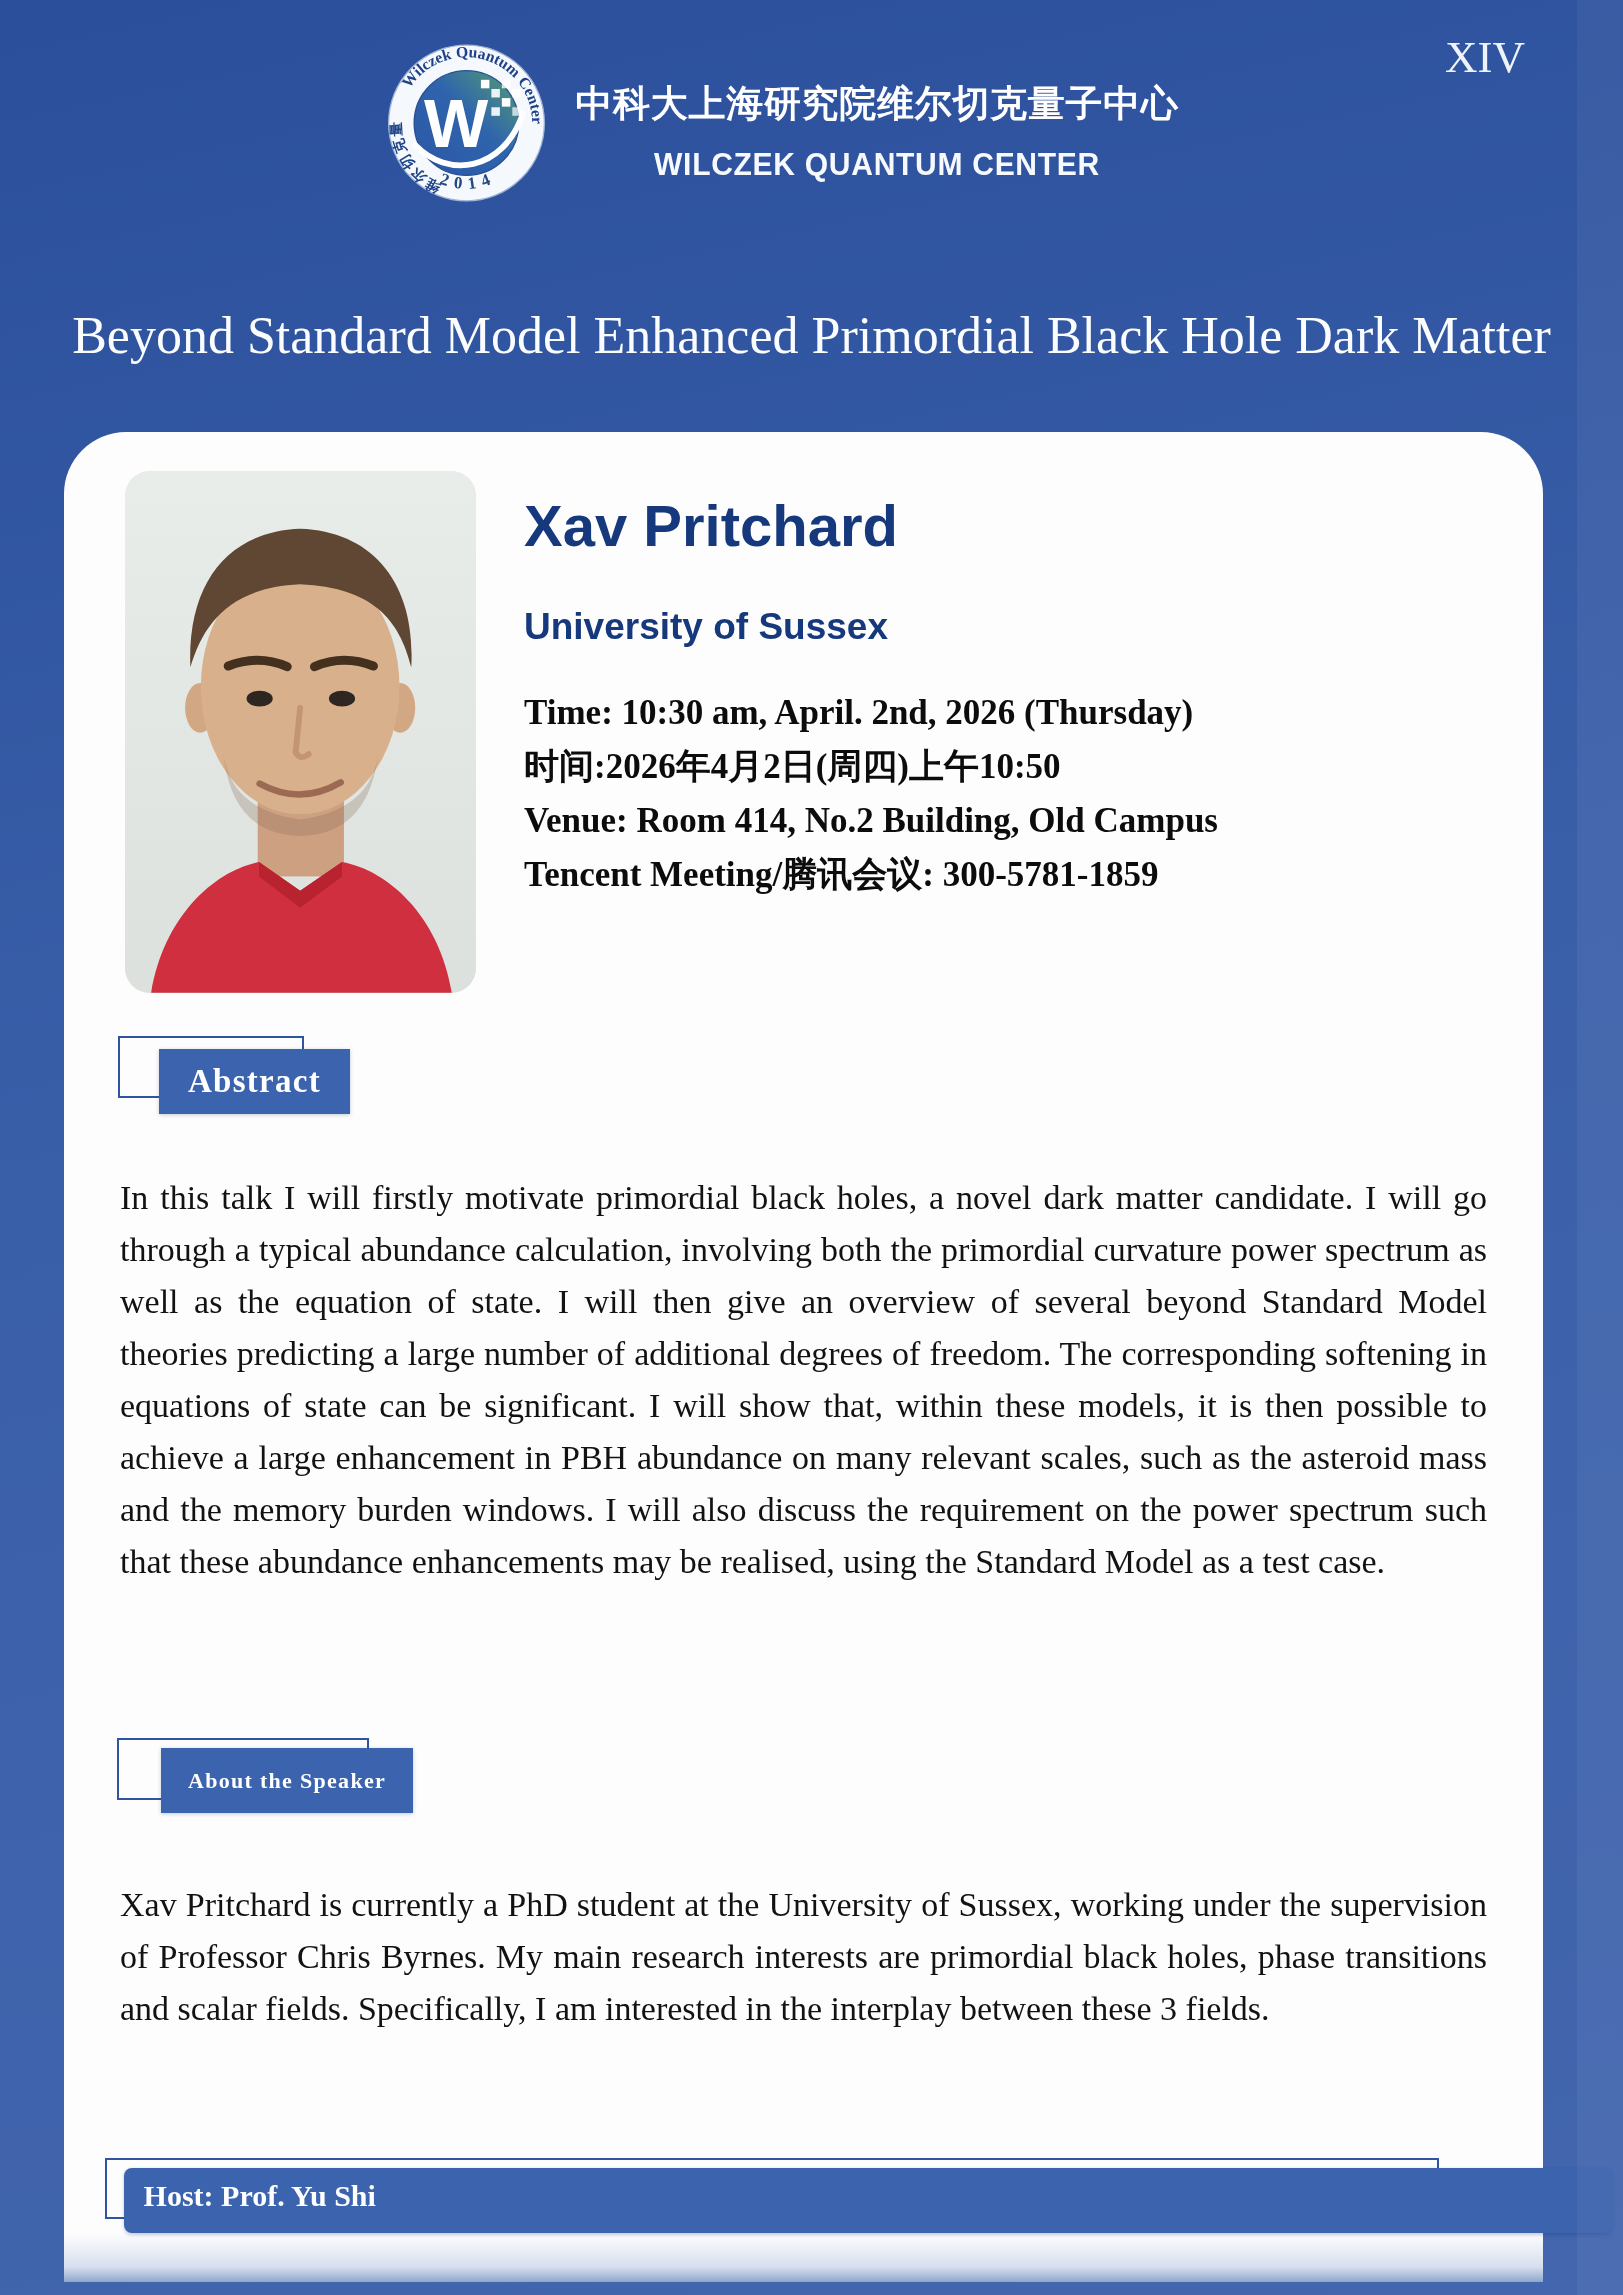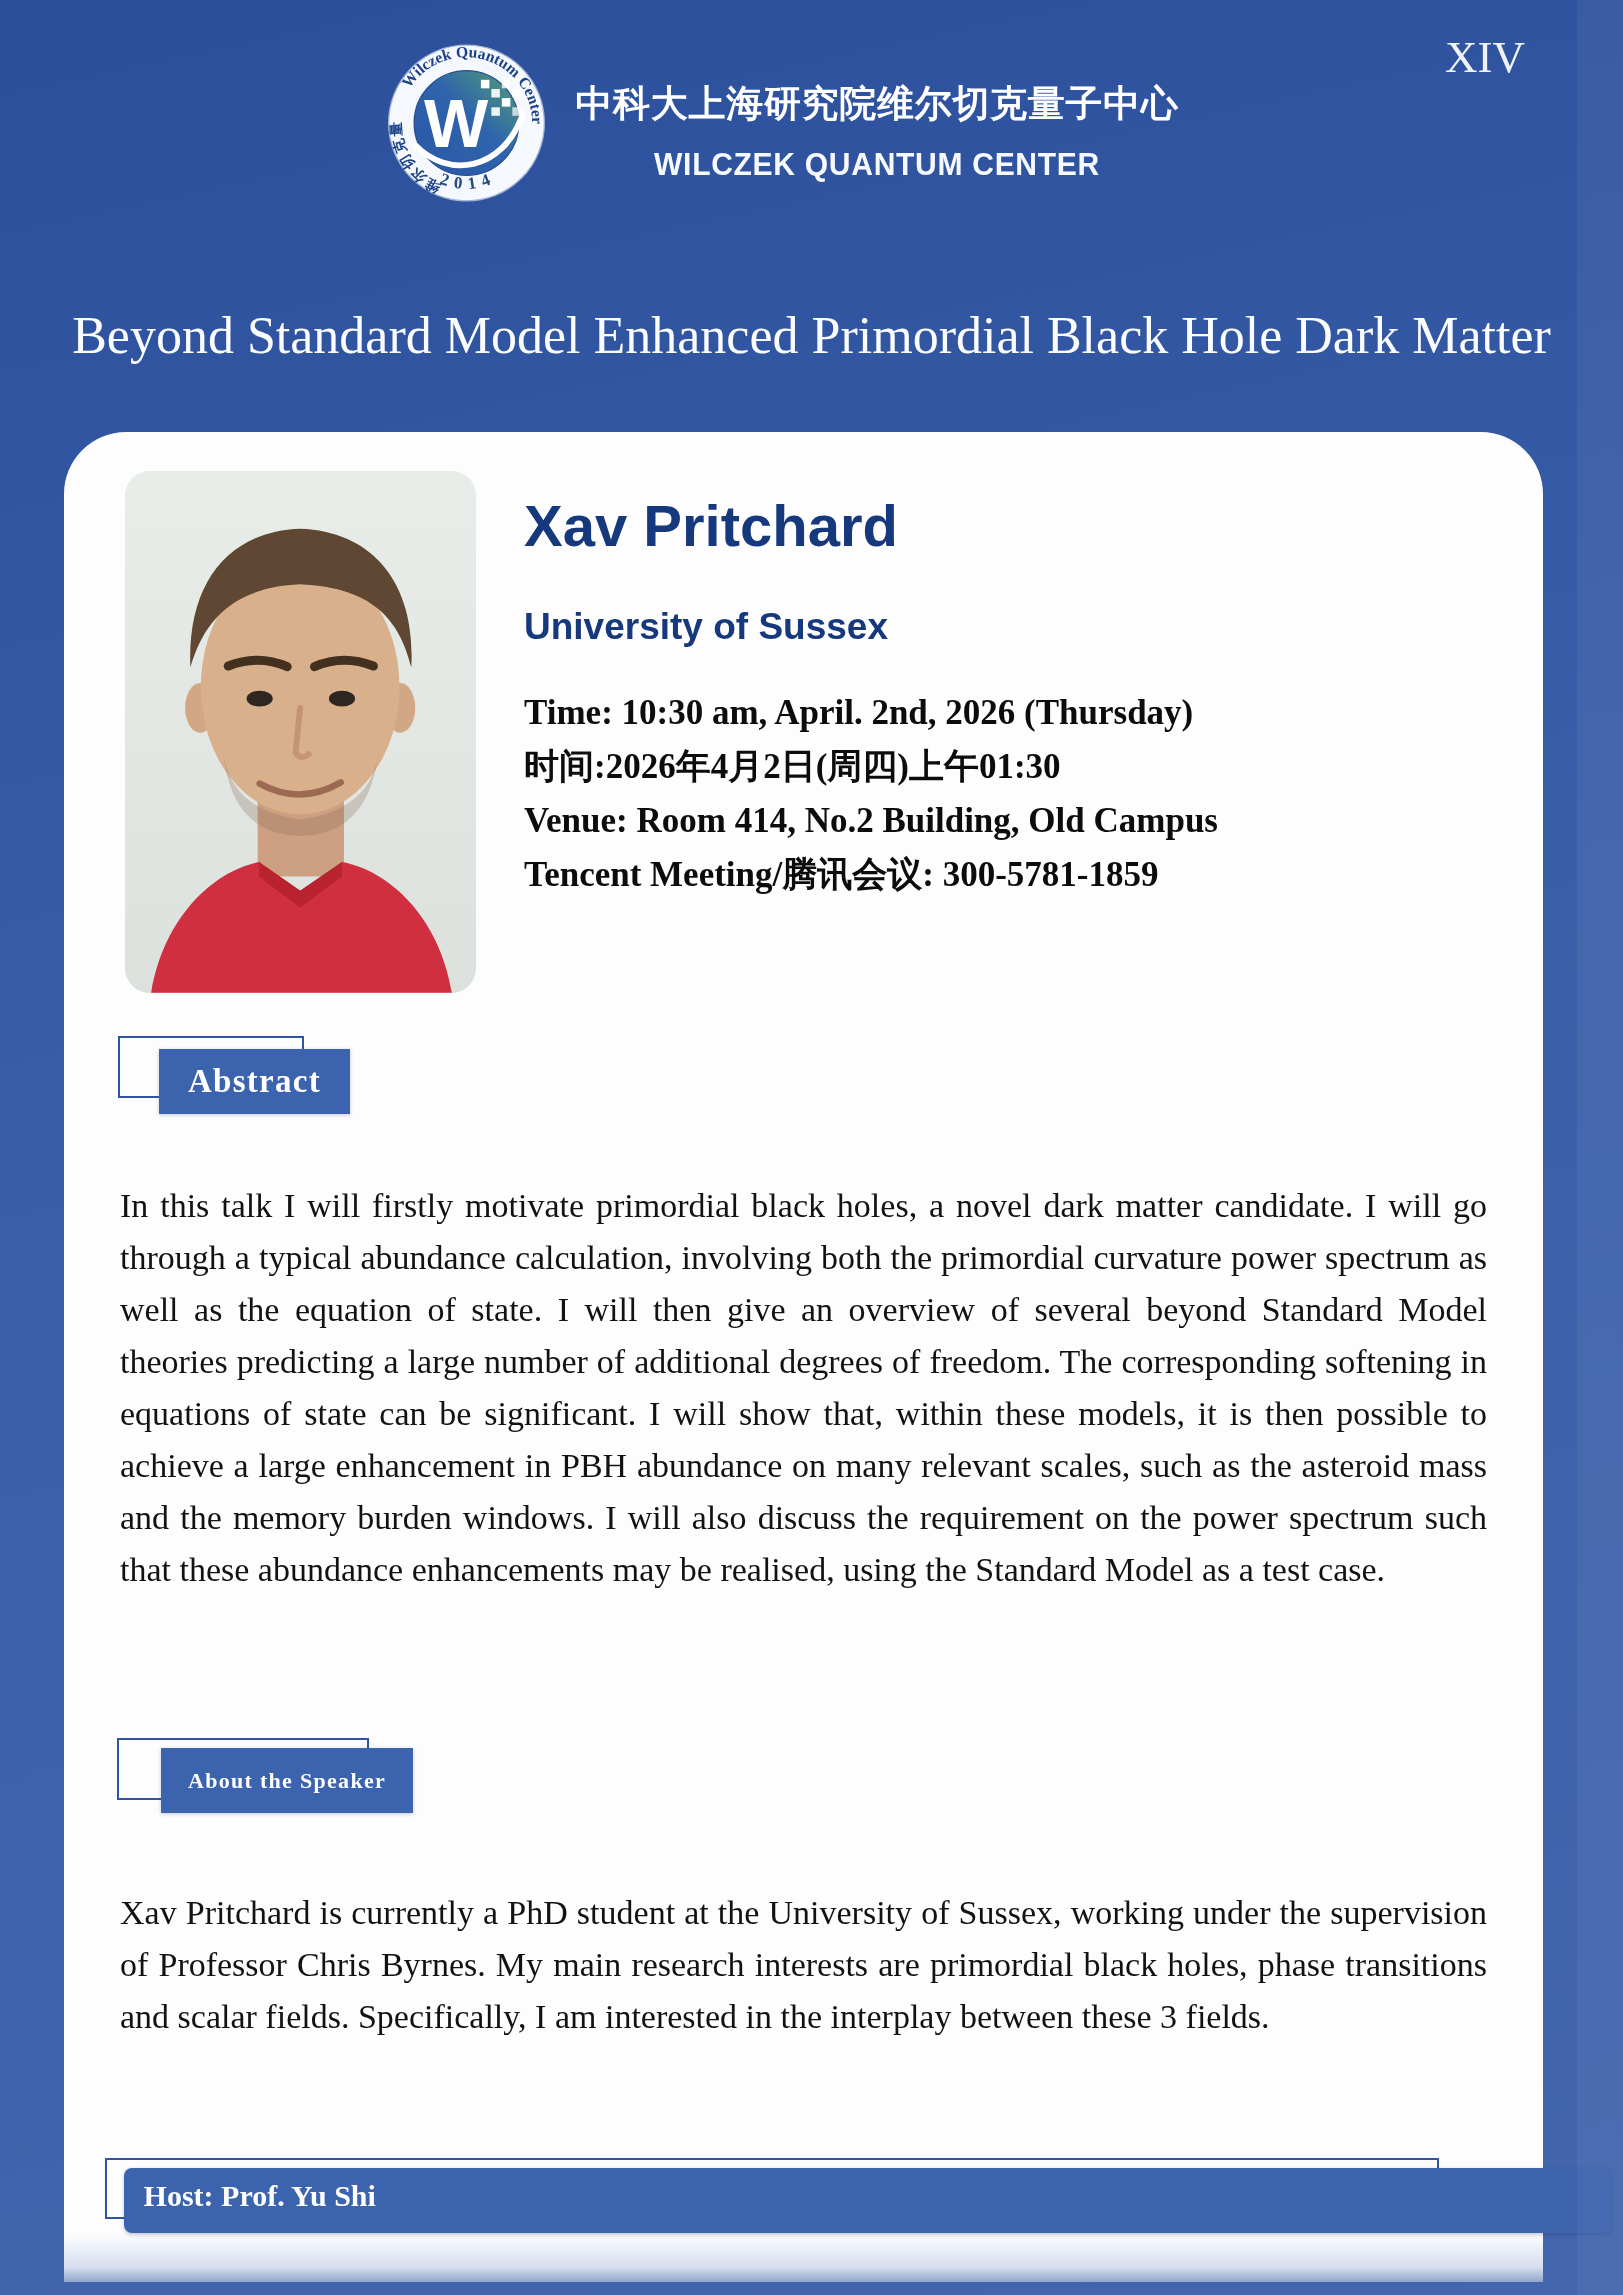--- a/index.html
+++ b/index.html
@@ -45,21 +45,21 @@
   .badge{position:absolute;background:var(--accent-blue,#3c63ae);
     display:flex;align-items:center;justify-content:center;
     font-family:"Liberation Serif",serif;font-weight:700;color:#ffffff;letter-spacing:1.3px;
     box-shadow:0 1.3px 3.9px rgba(30,50,100,0.25);margin-left:32px;}
   .abs-outline{left:118px;top:1036px;width:182px;height:58px;}
   .abs-badge{left:127px;top:1049px;width:191px;height:65px;font-size:33px;}
   .about-outline{left:117px;top:1738px;width:248px;height:58px;}
   .about-badge{left:129px;top:1748px;width:252px;height:65px;font-size:22px;}
   .body-text{position:absolute;left:120px;width:1367px;text-align:justify;
     font-family:"Liberation Serif",serif;font-weight:400;font-size:34px;line-height:52px;
-    color:#121212;margin-top:8px;}
+    color:#121212;}
   .abstract-text{top:1172px;}
   .about-text{top:1879px;}
   
   .host-outline{left:105px;top:2158px;width:1330px;height:57px;}
   .host-bar{position:absolute;left:124px;top:2168px;width:1488px;height:65px;
     background:var(--accent-blue,#3c63ae);box-shadow:0 1.3px 3.9px rgba(30,50,100,0.25);border-radius:8px;}
   .host-bar span{display:block;padding:10.5px 0 0 19.6px;
     font-family:"Liberation Serif",serif;font-weight:700;font-size:30px;color:#ffffff;}
 </style>
 </head>
@@ -138,21 +138,21 @@
       <path d="M40,798 C 60,678 140,610 205,598 L268,642 L332,598 C 400,610 480,678 500,798 Z" style="fill:var(--shirt-red,#cf2f3e)"></path>
       <path d="M205,598 L268,642 L332,598 L332,620 L268,668 L205,620 Z" fill="#b8232f"></path>
     </svg>
   </div>
 
   <div class="speaker-name">Xav Pritchard</div>
   <div class="speaker-affil">University of Sussex</div>
 
   <div class="details">
     <div>Time: 10:30 am, April. 2nd, 2026 (Thursday)</div>
-    <div>时间:2026年4月2日(周四)上午01:30</div>
+    <div>时间:2026年4月2日(周四)上午10:50</div>
     <div>Venue: Room 414, No.2 Building, Old Campus</div>
     <div>Tencent Meeting/腾讯会议: 300-5781-1859</div>
   </div>
 
   <div class="badge-outline abs-outline"></div>
   <div class="badge abs-badge">Abstract</div>
   <div class="body-text abstract-text">In this talk I will firstly motivate primordial black holes, a novel dark matter candidate. I will go through a typical abundance calculation, involving both the primordial curvature power spectrum as well as the equation of state. I will then give an overview of several beyond Standard Model theories predicting a large number of additional degrees of freedom. The corresponding softening in equations of state can be significant. I will show that, within these models, it is then possible to achieve a large enhancement in PBH abundance on many relevant scales, such as the asteroid mass and the memory burden windows. I will also discuss the requirement on the power spectrum such that these abundance enhancements may be realised, using the Standard Model as a test case.</div>
 
   <div class="badge-outline about-outline"></div>
   <div class="badge about-badge">About the Speaker</div>

